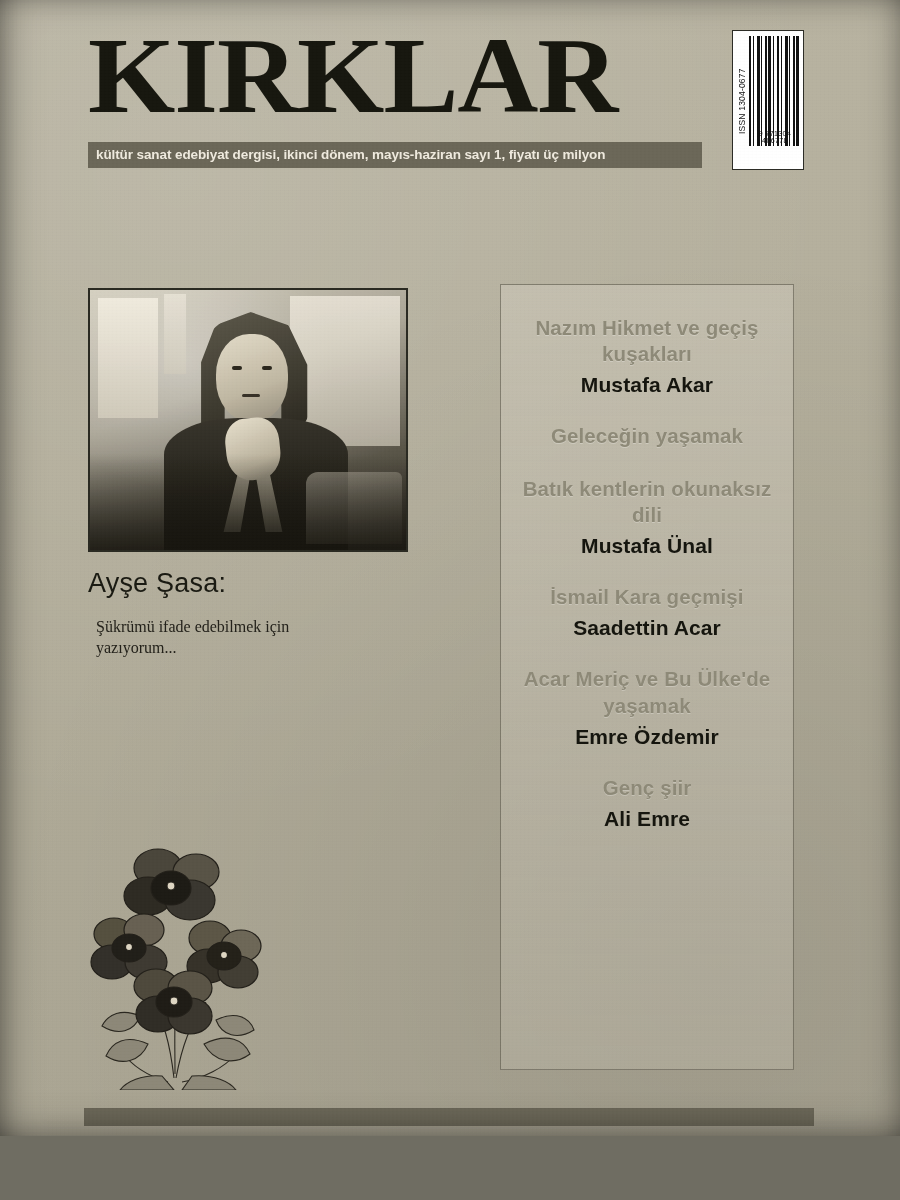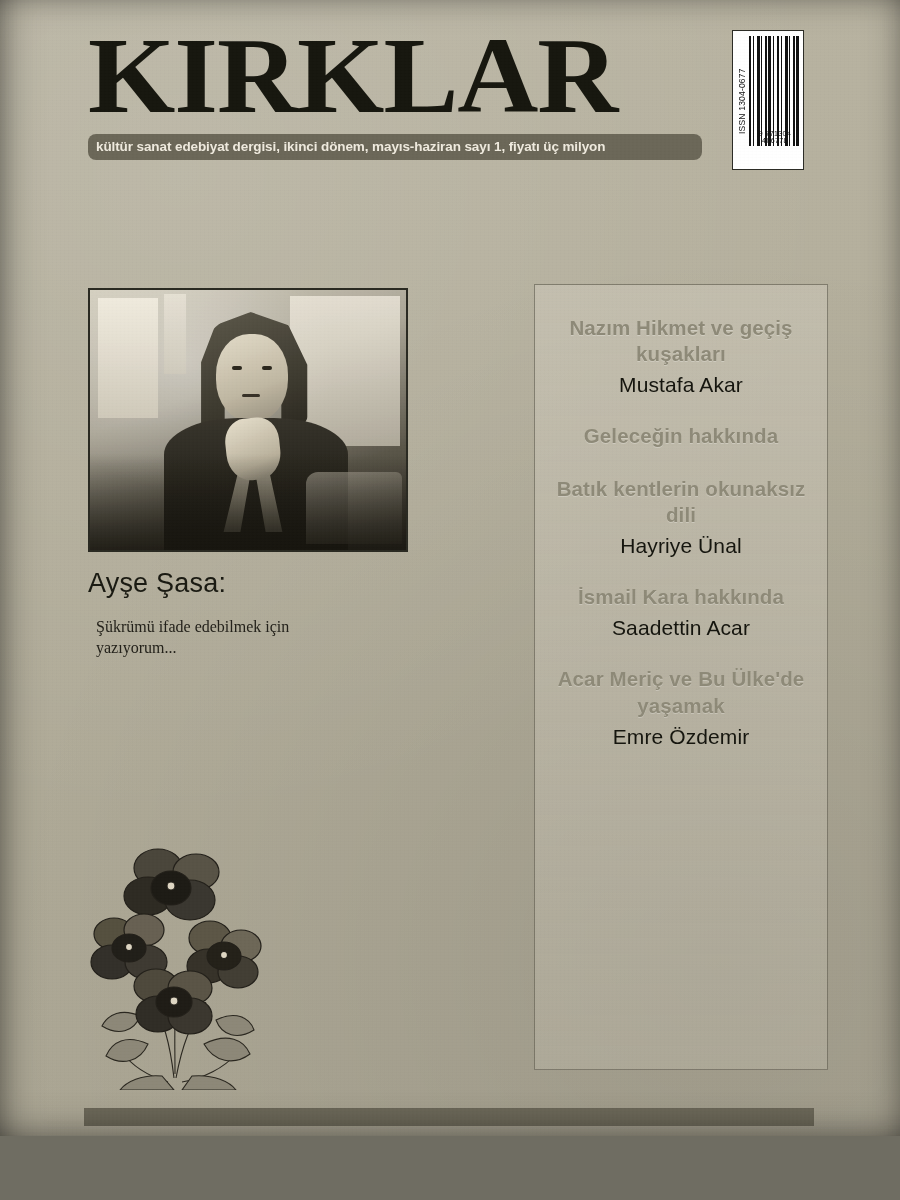--- a/index.html
+++ b/index.html
@@ -61,31 +61,30 @@
     font-size: 108px;
     line-height: 1.0;
     letter-spacing: -1px;
     color: #17170f;
     margin: 0;
     white-space: nowrap;
     transform: scaleX(1.04);
     transform-origin: left center;
   }
   .subtitle-bar {
-    margin-top: 4px;
+    margin-top: 12px;
     background: #6b6758;
     color: #efeade;
     font-size: 13.5px;
     font-weight: bold;
     letter-spacing: -0.1px;
     padding: 5px 8px 6px 8px;
     width: 614px;
     box-sizing: border-box;
     white-space: nowrap;
-    border-radius: 8px;
   }
 
   
   .barcode-box {
     position: absolute;
     right: 96px;
     top: 30px;
     width: 72px;
     height: 140px;
     background: #ffffff;
@@ -243,21 +242,21 @@
     left: 78px;
     top: 838px;
     width: 200px;
     height: 252px;
   }
   .flower svg { display: block; }
 
   
   .contents {
     position: absolute;
-    left: 534px;
+    left: 500px;
     top: 284px;
     width: 294px;
     height: 786px;
     border: 1px solid #55514494;
     background: linear-gradient(180deg, rgba(205,200,186,0.55), rgba(196,191,176,0.35));
     box-sizing: border-box;
     padding: 30px 14px 20px 14px;
     text-align: center;
   }
   .entry { margin-bottom: 26px; }
@@ -267,21 +266,21 @@
     font-weight: bold;
     font-size: 20.5px;
     line-height: 1.28;
     color: #8e8a78;
     text-shadow: 0 1px 0 rgba(255,255,255,0.25);
     margin: 0 0 6px 0;
     letter-spacing: 0.1px;
   }
   .entry-author {
     font-family: "Liberation Sans", sans-serif;
-    font-weight: normal;
+    font-weight: bold;
     font-size: 21px;
     color: #15150e;
     margin: 0;
     letter-spacing: 0.1px;
   }
 
   
   .bottom-bar {
     position: absolute;
     left: 84px;
@@ -380,33 +379,37 @@
       </g>
     </svg>
   </div>
 
   <div class="contents">
     <div class="entry">
       <div class="entry-title">Nazım Hikmet ve geçiş kuşakları</div>
       <div class="entry-author">Mustafa Akar</div>
     </div>
     <div class="entry">
-      <div class="entry-title">Geleceğin hakkında</div>
+      <div class="entry-title">Geleceğin yaşamak</div>
     </div>
     <div class="entry">
       <div class="entry-title">Batık kentlerin okunaksız dili</div>
-      <div class="entry-author">Hayriye Ünal</div>
-    </div>
-    <div class="entry">
-      <div class="entry-title">İsmail Kara hakkında</div>
+      <div class="entry-author">Mustafa Ünal</div>
+    </div>
+    <div class="entry">
+      <div class="entry-title">İsmail Kara geçmişi</div>
       <div class="entry-author">Saadettin Acar</div>
     </div>
     <div class="entry">
       <div class="entry-title">Acar Meriç ve Bu Ülke'de yaşamak</div>
       <div class="entry-author">Emre Özdemir</div>
+    </div>
+    <div class="entry">
+      <div class="entry-title">Genç şiir</div>
+      <div class="entry-author">Ali Emre</div>
     </div>
   </div>
 
   <div class="bottom-bar"></div>
 
   <div class="grain"></div>
   <div class="edge-shadow"></div>
 </div>
 
 </body></html>

